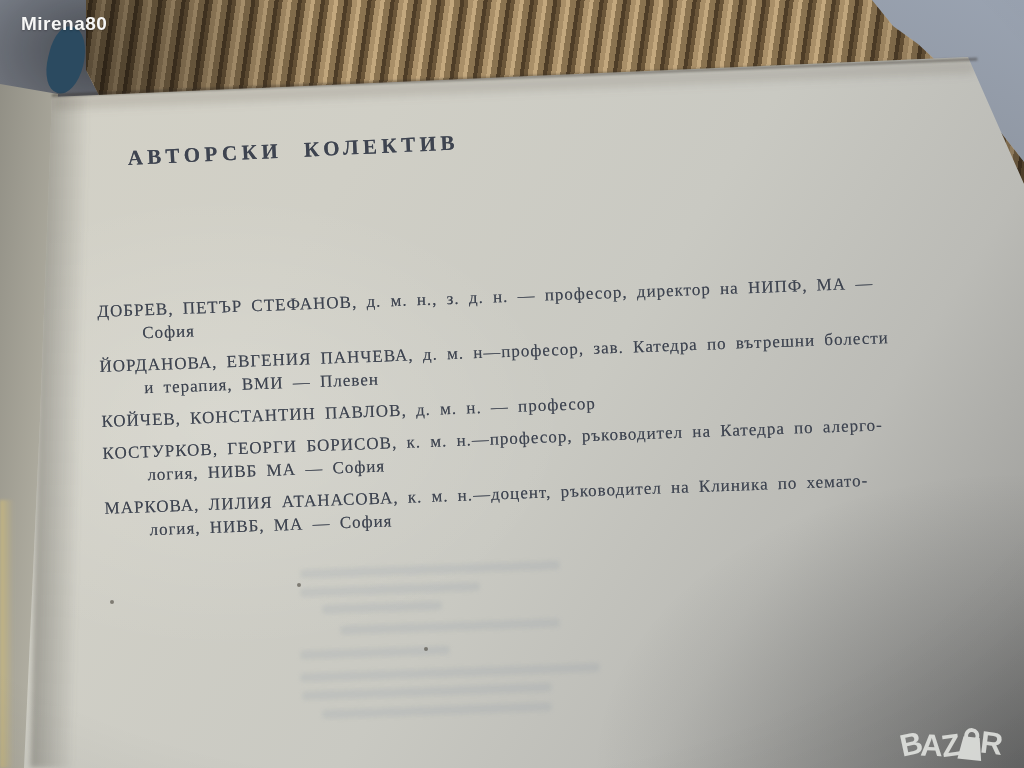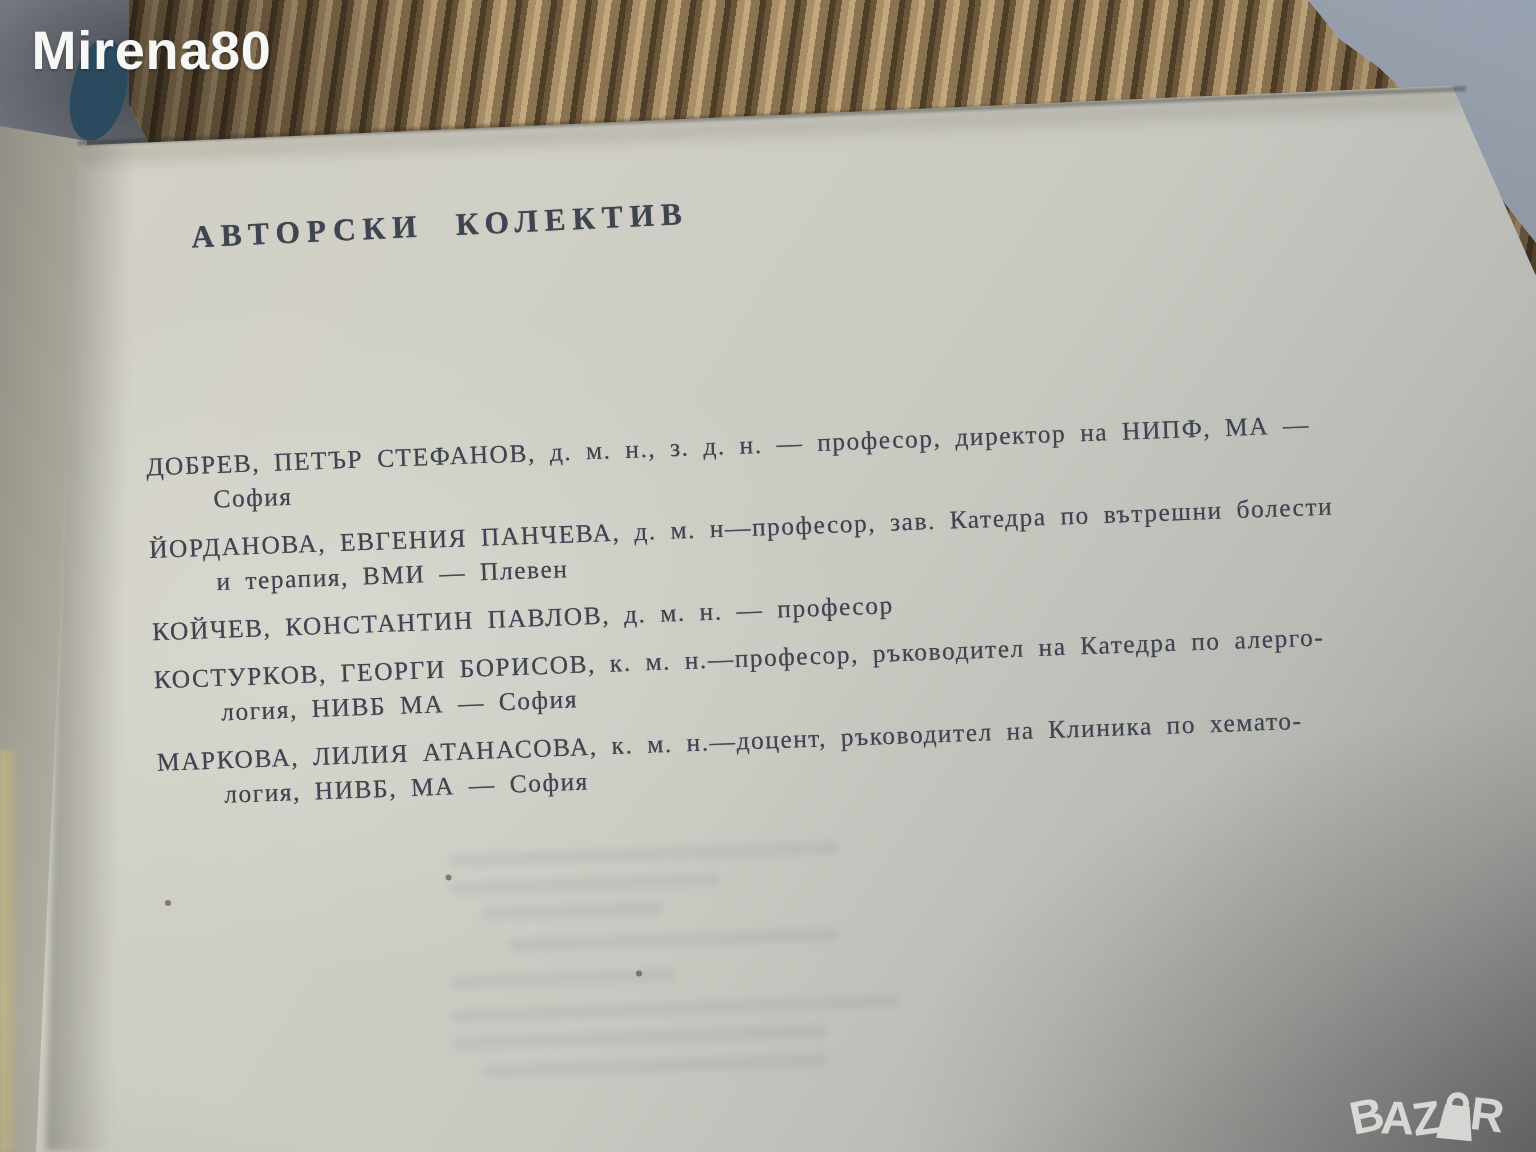--- a/index.html
+++ b/index.html
@@ -83,21 +83,21 @@
   .speck{position:absolute;width:4px;height:4px;border-radius:50%;
     background:rgba(60,55,45,.55);filter:blur(.4px);}
 
   
   .vignette{position:absolute;inset:0;pointer-events:none;
     background:radial-gradient(120% 115% at 42% 38%,rgba(0,0,0,0) 55%,rgba(0,0,0,.20) 100%);}
 
   
   .seller-mark{position:absolute;left:21px;top:13px;
     font-family:"Liberation Sans", sans-serif;font-weight:bold;
-    font-size:36px;color:#f7f7f6;letter-spacing:.5px;
+    font-size:19px;color:#f7f7f6;letter-spacing:.5px;
     text-shadow:0 1px 2px rgba(0,0,0,.25);}
   .bazar{position:absolute;right:14px;bottom:8px;width:110px;height:54px;
     opacity:.82;color:#eceeea;display:flex;align-items:flex-end;
     font-family:"Liberation Sans", sans-serif;font-weight:bold;
     transform:rotate(-2deg);}
   .bazar span{display:inline-block;font-size:31px;line-height:1;}
   .bz-b{transform:rotate(-10deg) translateY(-2px);}
   .bz-a{transform:rotate(4deg);margin-left:-2px;}
   .bz-z{font-size:35px;transform:rotate(-6deg) translateY(1px);margin-left:-2px;}
   .bz-bag{width:26px;height:38px;margin:0 -3px 0 -2px;transform:rotate(8deg) translateY(2px);}

